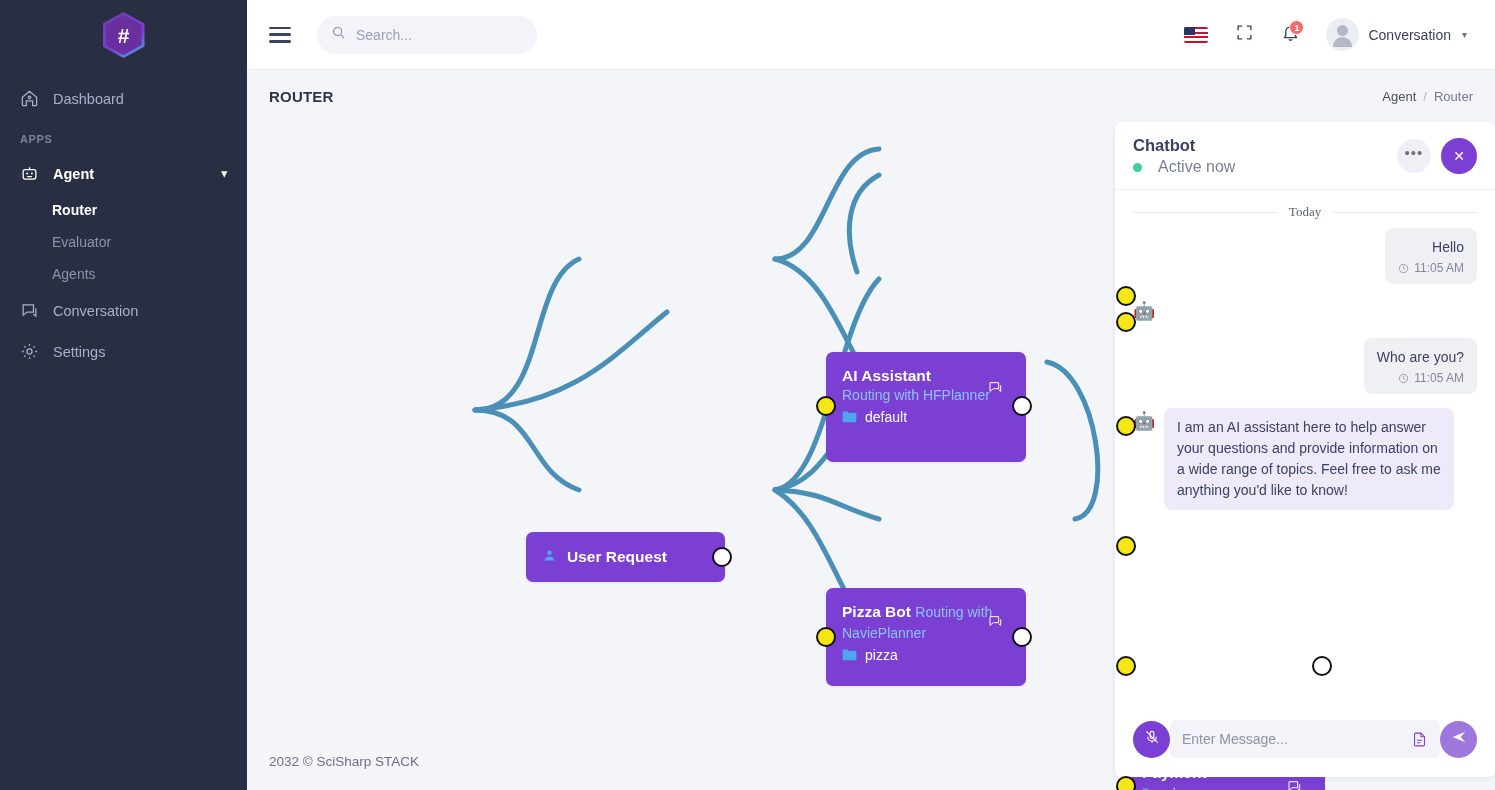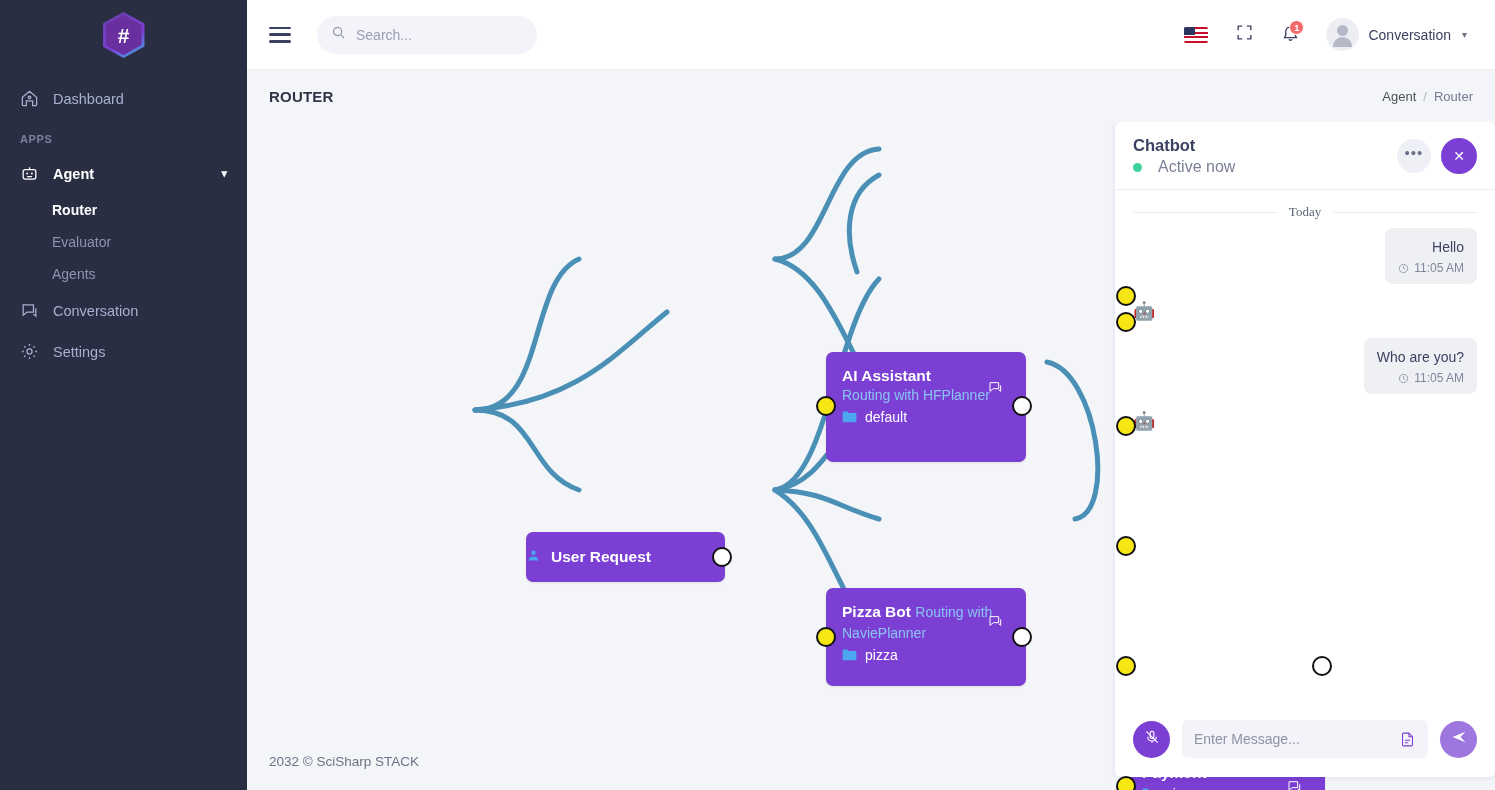--- a/index.html
+++ b/index.html
@@ -183,21 +183,21 @@
   .msg.in { justify-content: flex-start; gap: 9px; align-items: flex-start; }
   .bubble { border-radius: 8px; padding: 9px 13px; max-width: 290px; }
   .msg.out .bubble { background: #eff0f4; color: #3b4160; text-align: right; }
   .msg.in .bubble { background: #efeaf9; color: #3b4160; }
   .bubble .txt { font-size: 14px; line-height: 1.5; }
   .bubble .meta { font-size: 12px; color: #82889c; display: flex; align-items: center; gap: 5px; justify-content: flex-end; margin-top: 3px; }
   .bubble .meta svg { width: 11px; height: 11px; stroke: #82889c; fill: none; stroke-width: 1.7; }
   .bot-ava { width: 22px; height: 22px; flex: 0 0 22px; font-size: 18px; line-height: 1; margin-top: 4px; }
 
   .chat-foot {
-    height: 76px; display: flex; align-items: center; gap: 12px; padding: 0 18px;
+    height: 76px; display: flex; align-items: center; gap: 0; padding: 0 18px;
   }
   .mic-btn { width: 37px; height: 37px; border-radius: 50%; background: #7b3fd3; display: flex; align-items: center; justify-content: center; cursor: pointer; flex: 0 0 37px; }
   .mic-btn svg { width: 16px; height: 16px; stroke: #fff; fill: none; stroke-width: 1.7; }
   .msg-input-wrap {
     flex: 1; height: 38px; background: #f3f3f9; border-radius: 6px;
     display: flex; align-items: center; padding: 0 12px; gap: 8px;
   }
   .msg-input-wrap input {
     flex: 1; border: none; background: transparent; outline: none;
     font-size: 14px; color: #3b4160; font-family: "Liberation Sans", sans-serif;
@@ -362,21 +362,21 @@
 
             <path d="M528 368 C 580 370, 590 385, 632 397"></path>
 
             <path d="M528 368 C 580 400, 590 480, 632 517"></path>
 
             <path d="M828 397 C 870 390, 850 250, 800 240"></path>
           </g>
         </svg>
 
         <div class="node" style="left:279px; top:410px; width:199px; height:50px;">
-          <div style="display:flex; align-items:flex-end; gap:10px; padding:15px 0;">
+          <div style="display:flex; align-items:flex-end; gap:10px; padding:15px 16px;">
             <span>
               <svg viewBox="0 0 24 24" style="width:15px;height:15px;fill:#4ca6f0;">
                   <circle cx="12" cy="7.5" r="3.6"></circle>
                   <path d="M4.5 20c0-4 3.4-6.4 7.5-6.4S19.5 16 19.5 20z"></path>
                 </svg>
             </span>
             <span class="ntitle">User Request</span>
           </div>
         </div>
 
@@ -570,20 +570,23 @@
                     <circle cx="12" cy="12" r="9"></circle>
                     <path d="M12 7v5.4l3.2 2"></path>
                   </svg>
                 <span>11:05 AM</span>
               </div>
             </div>
           </div>
 
           <div class="msg in">
             <span class="bot-ava">🤖</span>
+            <div class="bubble">
+              <div class="txt">I am an AI assistant here to help answer your questions and provide information on a wide range of topics. Feel free to ask me anything you'd like to know!</div>
+            </div>
           </div>
         </div>
 
         <div class="chat-foot">
           <div class="mic-btn">
             <span>
               <svg viewBox="0 0 24 24">
                   <path d="M12 3.5a2.8 2.8 0 0 1 2.8 2.8v5.2a2.8 2.8 0 0 1-5.6 0V6.3A2.8 2.8 0 0 1 12 3.5z"></path>
                   <path d="M5.5 11.5a6.5 6.5 0 0 0 13 0"></path>
                   <path d="M12 18v2.8"></path>

